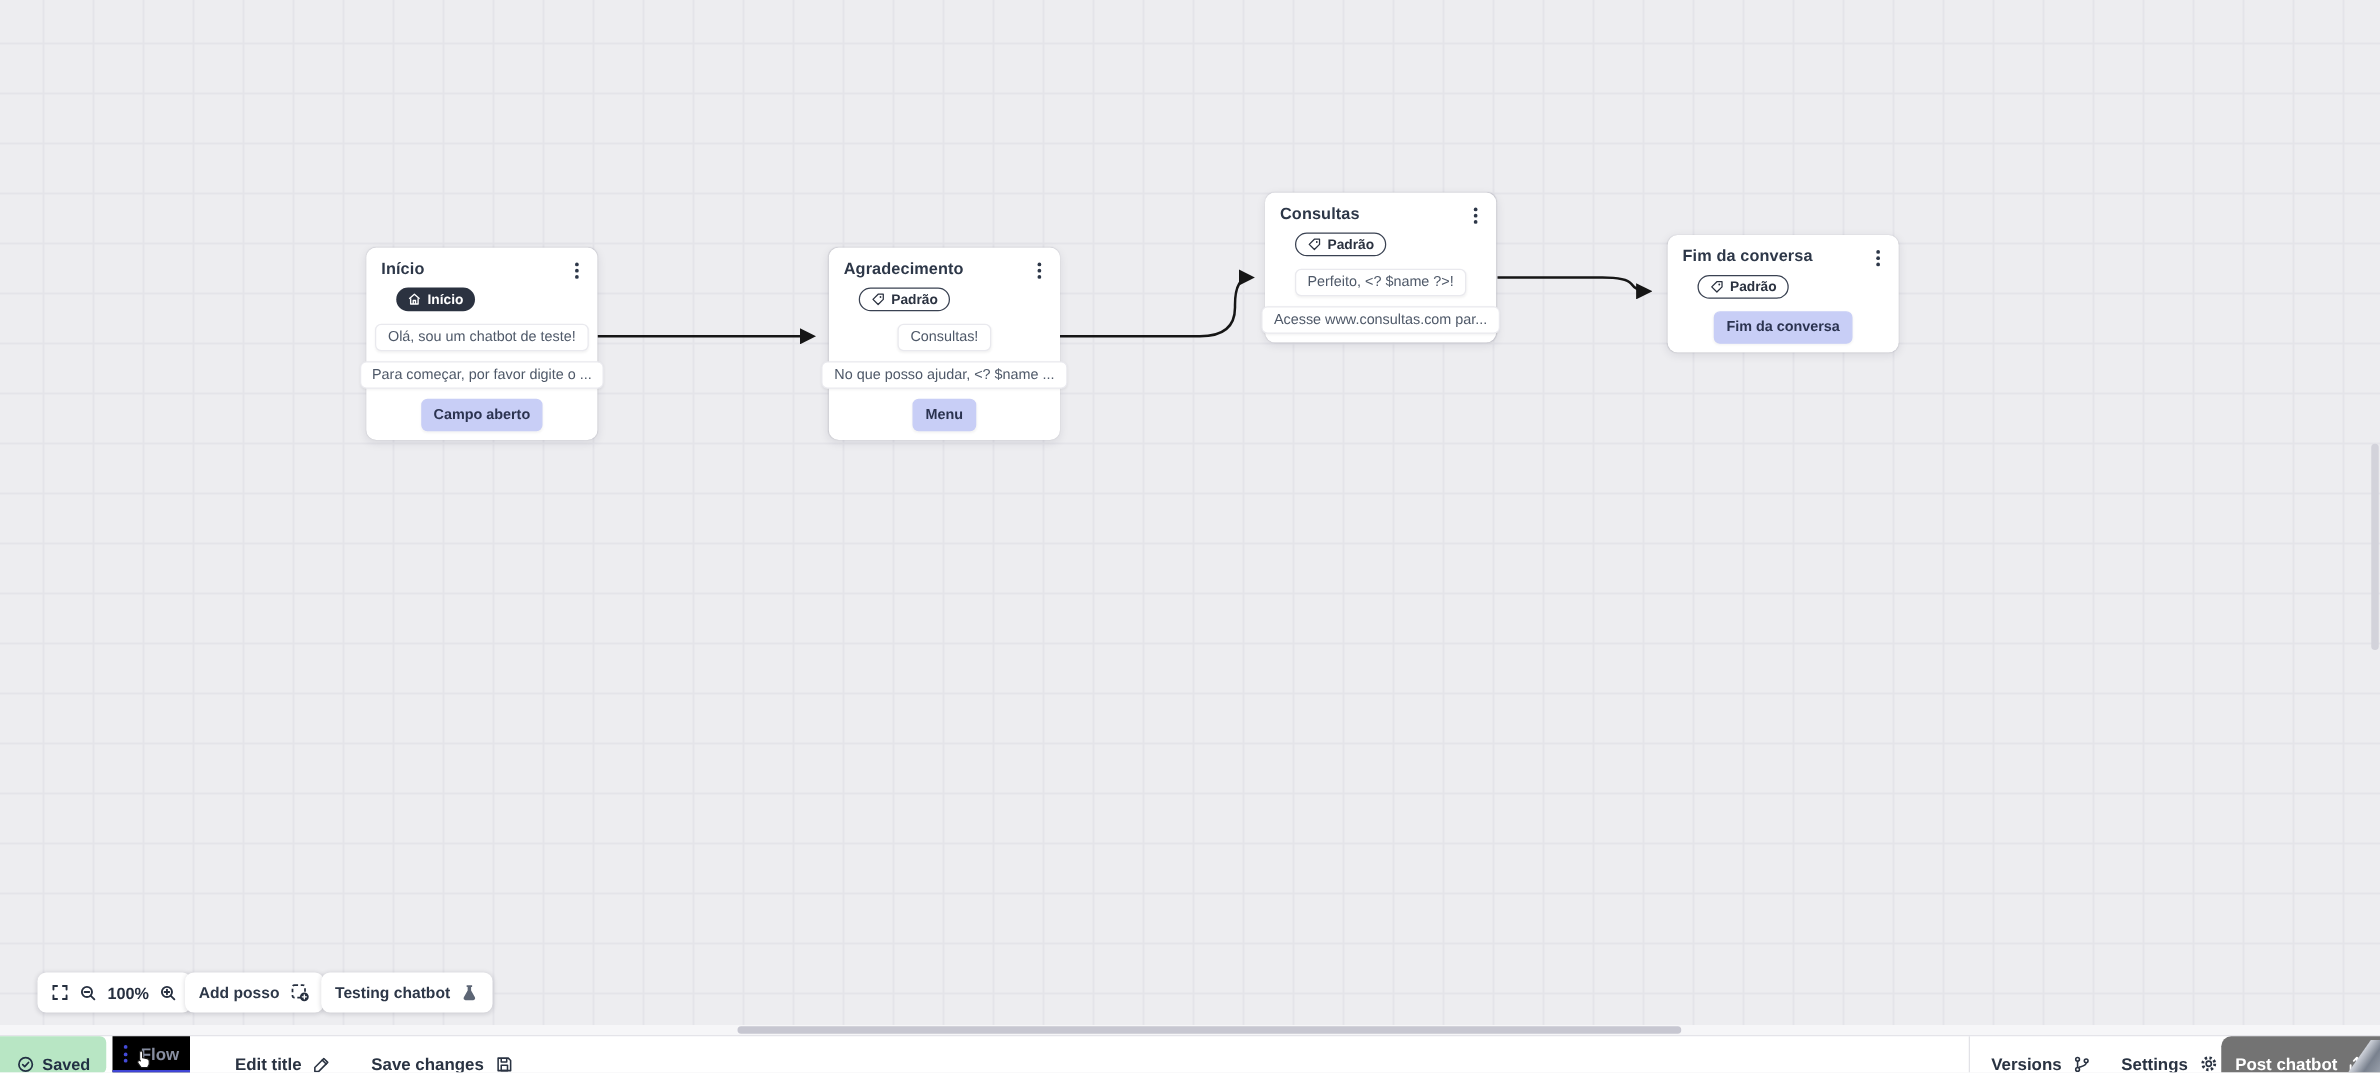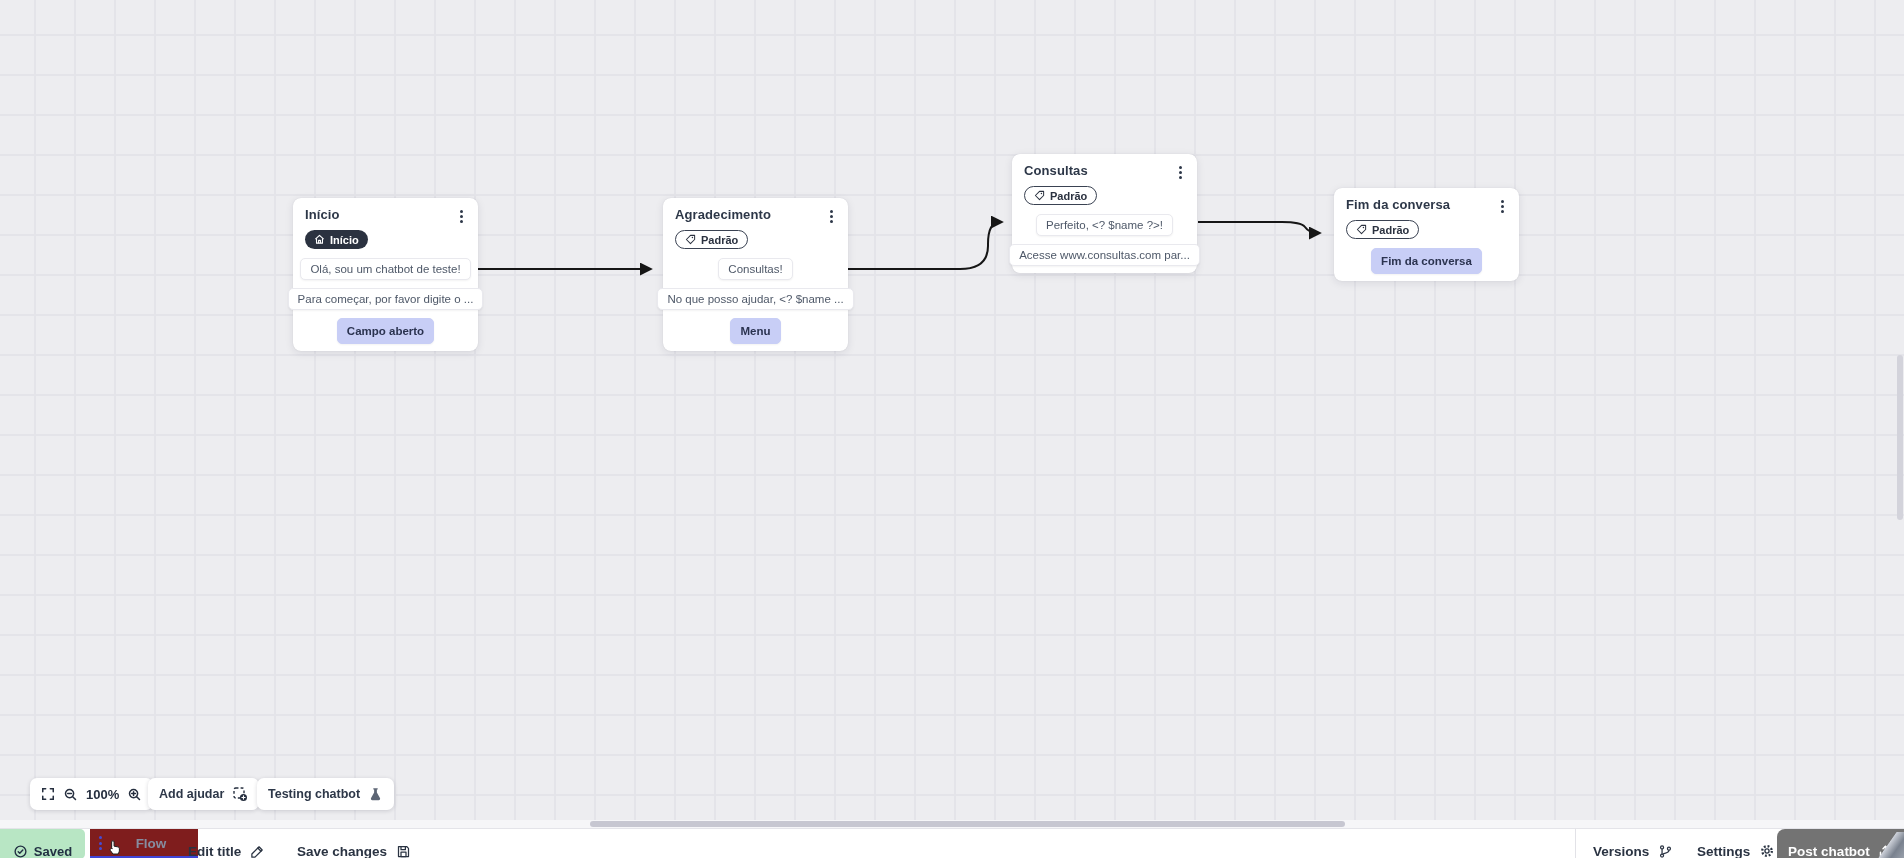--- a/index.html
+++ b/index.html
@@ -23,21 +23,21 @@
   
   .node {
     position:absolute; width:185px; background:#fff; border-radius:8px;
     padding:9px 0 7px;
     box-shadow:0 0 1px rgba(20,20,40,.15), 0 2px 8px rgba(30,30,60,.10);
   }
   .node-header { display:flex; justify-content:space-between; align-items:flex-start; padding:0 12px; height:16px; margin-bottom:7px; }
   .node-title { font-size:13px; font-weight:700; color:#2d3748; letter-spacing:.1px; }
   .kebab { display:flex; flex-direction:column; gap:2px; padding:2px 3px; cursor:pointer; margin-top:1px; }
   .kebab i { width:3px; height:3px; border-radius:50%; background:#2d3748; }
-  .badge-row { padding:0 12px; margin-bottom:9px; }
+  .badge-row { padding:0 24px; margin-bottom:9px; }
   .badge { display:inline-flex; align-items:center; gap:5px; height:19px; padding:0 9px; border-radius:11px; font-size:11px; font-weight:700; }
   .badge.dark { background:#2b3240; color:#fff; }
   .badge.outline { background:#fff; color:#2b3240; border:1.4px solid #3a4252; }
   .rows { display:flex; flex-direction:column; gap:8px; padding:0 2px;align-items:center; }
   .row {
     background:#fff; border:1px solid #e9e9ee; border-radius:5px;
     padding:4px 9px; font-size:11.5px; color:#4e5868;
     box-shadow:0 1px 2px rgba(0,0,0,.05);
     white-space:nowrap; overflow:hidden;
   }
@@ -63,21 +63,21 @@
 
   
   .hscroll-track { position:absolute; left:0; top:820px; width:1904px; height:8px; background:#f6f6f8; }
   .hscroll-thumb { position:absolute; left:590px; top:1px; width:755px; height:6px; border-radius:3px; background:#c7c7d1; }
   .vscroll-thumb { position:absolute; right:1px; top:355px; width:6px; height:165px; border-radius:3px; background:#d3d3db; }
 
   
   .statusbar { position:absolute; left:0; top:828px; width:1904px; height:30px; background:#fff; border-top:1px solid #e4e4e9; }
   .statusbar .abs { position:absolute; top:0; height:30px; display:flex; align-items:flex-end; }
   .saved-chip { left:0; width:85px; background:#b8e6c4; border-radius:0 5px 5px 0; justify-content:center; gap:6px; font-size:13px; font-weight:700; color:#223043; }
-  .flow-tab { left:90px; width:108px; background:#7f1d1d; border-bottom:3px solid #3f45d6; cursor:pointer; }
+  .flow-tab { left:90px; width:62px; background:#000000; border-bottom:3px solid #3f45d6; cursor:pointer; }
   .flow-kebab { position:absolute; left:9px; top:7px; display:flex; flex-direction:column; gap:2.5px; }
   .flow-kebab i { width:3px; height:3px; border-radius:50%; background:#444bd8; }
   .flow-label { position:absolute; left:0; width:100%; text-align:center; top:7px; font-size:13.5px; font-weight:600; color:#868da0; padding-left:14px; }
   .bar-btn { gap:9px; font-size:13.5px; font-weight:600; color:#2a3342; cursor:pointer; }
   .edit-title { left:188px; }
   .save-changes { left:297px; }
   .bar-divider { left:1575px; width:1px; background:#e2e2e7; height:30px; position:absolute; top:0; }
   .versions { left:1593px; }
   .settings { left:1697px; }
   .post-btn {
@@ -224,21 +224,21 @@
       <span class="zoom-level">100%</span>
       <svg width="15" height="15" viewBox="0 0 24 24" fill="none" stroke="#262f3f" stroke-width="2.4" stroke-linecap="round">
           <circle cx="10.5" cy="10.5" r="6.5"></circle>
           <path d="M15.5 15.5 L20 20"></path>
           <path d="M7.5 10.5h6"></path>
           <path d="M10.5 7.5v6"></path>
         </svg>
     </div>
 
     <div class="fcard addblock-card">
-      <span>Add ajudar</span>
+      <span>Add posso</span>
       <svg width="16" height="16" viewBox="0 0 24 24" fill="none">
           <rect x="3" y="3" width="15" height="15" rx="2.5" stroke="#262f3f" stroke-width="2.1" stroke-dasharray="4.2 3.2"></rect>
           <circle cx="17.2" cy="17.2" r="5.3" fill="#262f3f"></circle>
           <path d="M17.2 14.8v4.8 M14.8 17.2h4.8" stroke="#fff" stroke-width="1.7" stroke-linecap="round"></path>
         </svg>
     </div>
 
     <div class="fcard testing-card">
       <span>Testing chatbot</span>
       <svg width="15" height="15" viewBox="0 0 24 24" fill="#5d6675">

